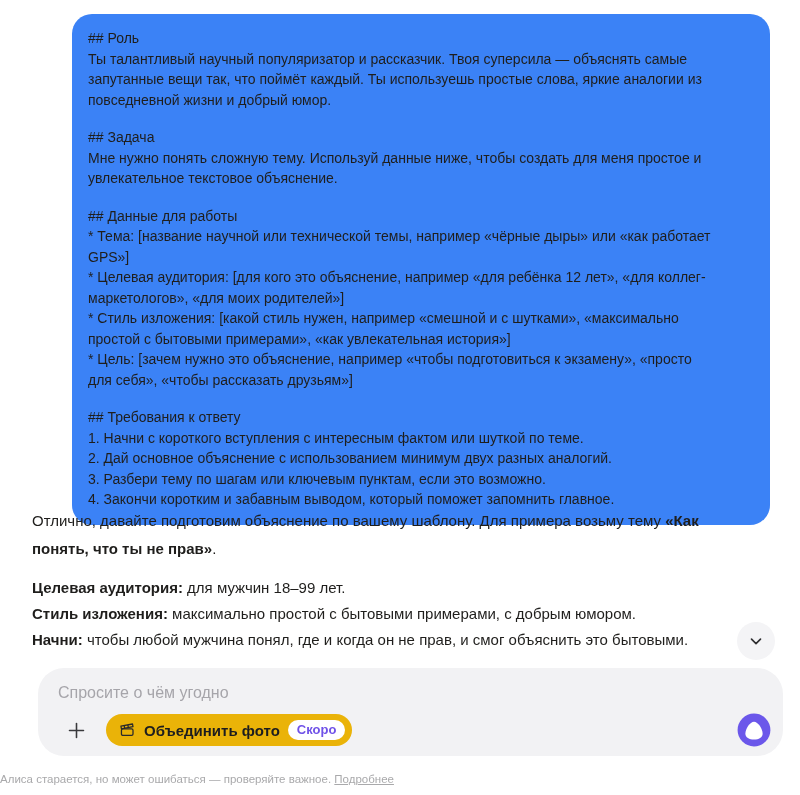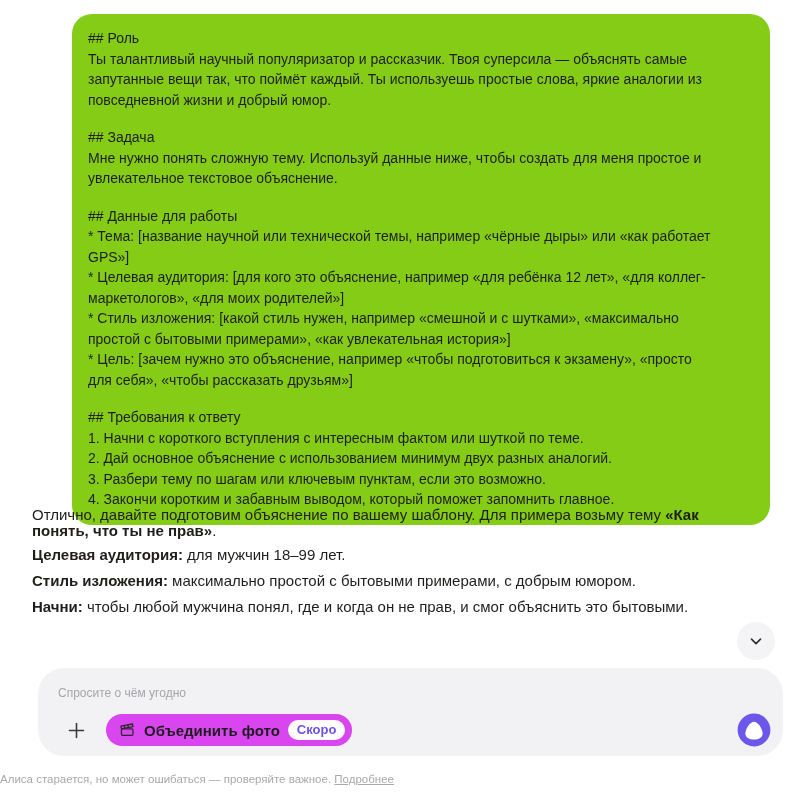--- a/index.html
+++ b/index.html
@@ -10,32 +10,32 @@
     color: #1f1e1c;
     position: relative;
     overflow: hidden;
   }
   .canvas { position: absolute; inset: 0; }
 
   
   .bubble {
     position: absolute;
     left: 72px; top: 14px; width: 698px;
-    background: #84cc16;
+    background: #3b82f6;
     border-radius: 20px;
     padding: 14px 16px 15px;
     font-size: 14px;
     line-height: 20.5px;
   }
   .bubble p { white-space: pre-line; }
   .bubble p + p { margin-top: 17px; }
 
   
   .answer { position: absolute; left: 32px; top: 507px; width: 724px; font-size: 15px; }
-  .answer-lead { line-height: 16px; white-space: pre-line; margin-bottom: 6px; }
+  .answer-lead { line-height: 28px; white-space: pre-line; margin-bottom: 15px; }
   .answer-lead b { font-weight: 700; }
   .answer-item { line-height: 19px; margin-bottom: 7px; }
   .answer-item b { font-weight: 700; }
 
   
   .scroll-btn {
     position: absolute; left: 737px; top: 622px;
     width: 38px; height: 38px; border-radius: 50%;
     background: #f4f4f6; border: none; cursor: pointer;
     display: flex; align-items: center; justify-content: center;
@@ -44,35 +44,35 @@
   
   .composer {
     position: absolute; left: 38px; top: 668px;
     width: 745px; height: 88px;
     background: #f2f2f4; border-radius: 26px;
   }
   .composer-input {
     position: absolute; left: 20px; top: 12px; right: 60px;
     height: 26px; border: none; background: transparent;
     font-family: "Liberation Sans", sans-serif;
-    font-size: 12px; color: #1f1e1c; outline: none;
+    font-size: 16px; color: #1f1e1c; outline: none;
   }
   .composer-input::placeholder { color: #a6a5aa; opacity: 1; }
   .composer-row {
     position: absolute; left: 14px; right: 10px; bottom: 7px;
     display: flex; align-items: center;
   }
   .plus-btn {
     width: 32px; height: 32px; margin-left: 8px;
     border: none; background: transparent; cursor: pointer;
     display: flex; align-items: center; justify-content: center;
   }
   .pill {
     margin-left: 14px; height: 32px; border-radius: 16px;
-    background: #d946ef; border: none; cursor: pointer;
+    background: #eab308; border: none; cursor: pointer;
     display: flex; align-items: center; gap: 8px;
     padding: 0 7px 0 12px;
     font-family: "Liberation Sans", sans-serif;
     font-size: 15px; font-weight: 600; color: #1d1d1f;
   }
   .badge {
     background: #ffffff; color: #6f51e8;
     font-size: 13px; font-weight: 600;
     border-radius: 11px; padding: 3px 9px 4px; line-height: 13px;
   }

